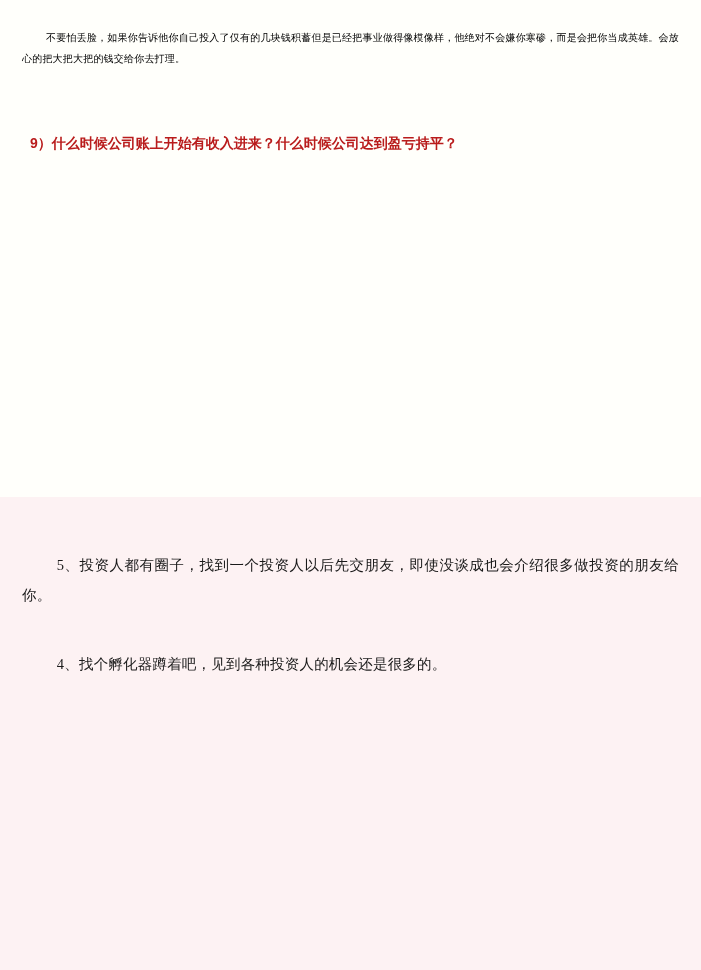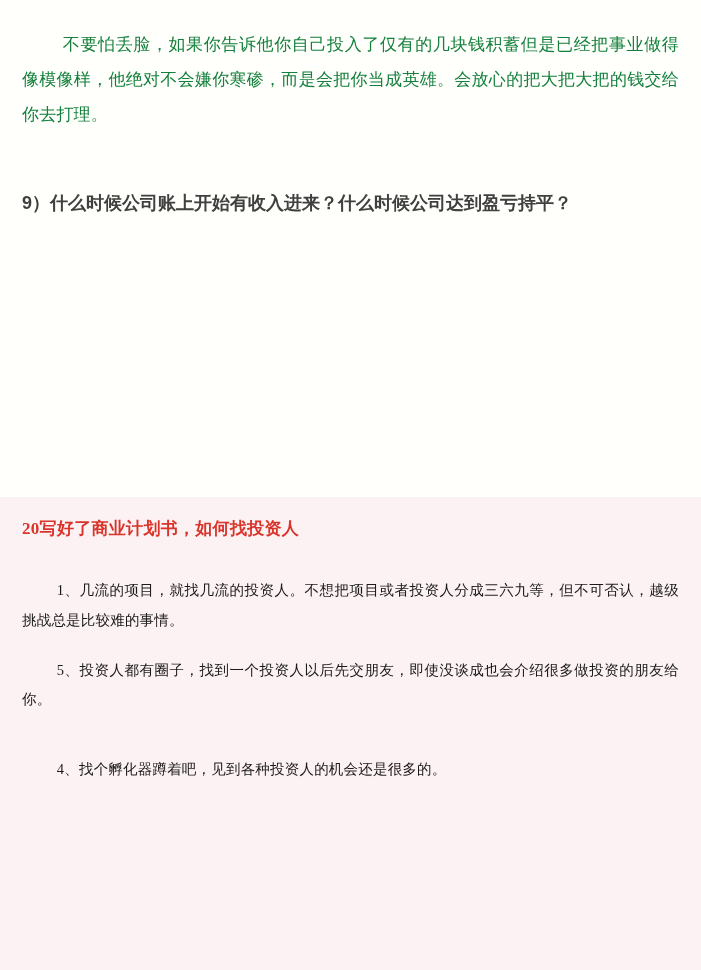--- a/index.html
+++ b/index.html
@@ -29,41 +29,41 @@
     position: relative;
   }
   .section-bottom {
     background: #fdf2f3;
     padding: 0 22px;
     box-sizing: border-box;
     height: 473px;
     position: relative;
   }
   .para {
-    font-size: 17px;
+    font-size: 10px;
     line-height: 2.05;
-    color: #15803d;
+    color: #000000;
     text-align: justify;
     text-justify: inter-ideograph;
     margin: 0;
     letter-spacing: 0.2px;
   }
   .indent {
     text-indent: 2.4em;
   }
   .gap-sm { height: 20px; }
   .gap-md { height: 34px; }
   .gap-lg { height: 52px; }
   .question {
-    font-size: 18px;
+    font-size: 14px;
     font-weight: bold;
-    color: #404040;
+    color: #b91c1c;
     line-height: 2.05;
     text-indent: 0;
-    margin: 0;
+    margin: 8px;
     font-family: "Liberation Sans", "DejaVu Sans", sans-serif;
   }
   .section-heading {
     font-size: 17px;
     font-weight: bold;
     color: #d9342b;
     line-height: 1.6;
     margin: 0;
     padding-top: 18px;
     font-family: "Liberation Serif", "DejaVu Serif", serif;
@@ -96,25 +96,23 @@
     <p class="question">9）什么时候公司账上开始有收入进来？什么时候公司达到盈亏持平？</p>
 
     <div class="gap-md"></div>
 
 
     <div class="gap-md"></div>
 
   </div>
 
   <div class="section-bottom">
-    <h2 class="section-heading">20写好了商业计划书，如何找投资人</h2>
 
     <div class="gap-md"></div>
 
-    <p class="list-para">1、几流的项目，就找几流的投资人。不想把项目或者投资人分成三六九等，但不可否认，越级挑战总是比较难的事情。</p>
 
     <div class="gap-sm"></div>
 
     <p class="list-para">5、投资人都有圈子，找到一个投资人以后先交朋友，即使没谈成也会介绍很多做投资的朋友给你。</p>
 
     <div class="gap-sm"></div>
 
 
     <div class="gap-sm"></div>
 

